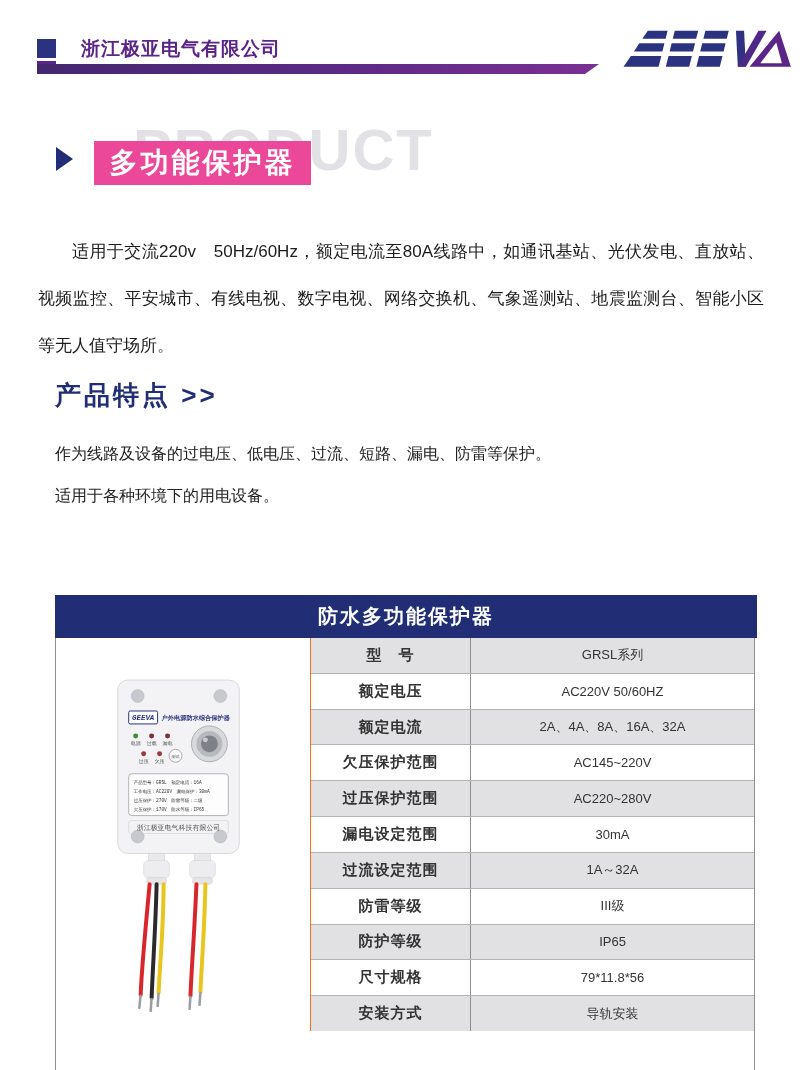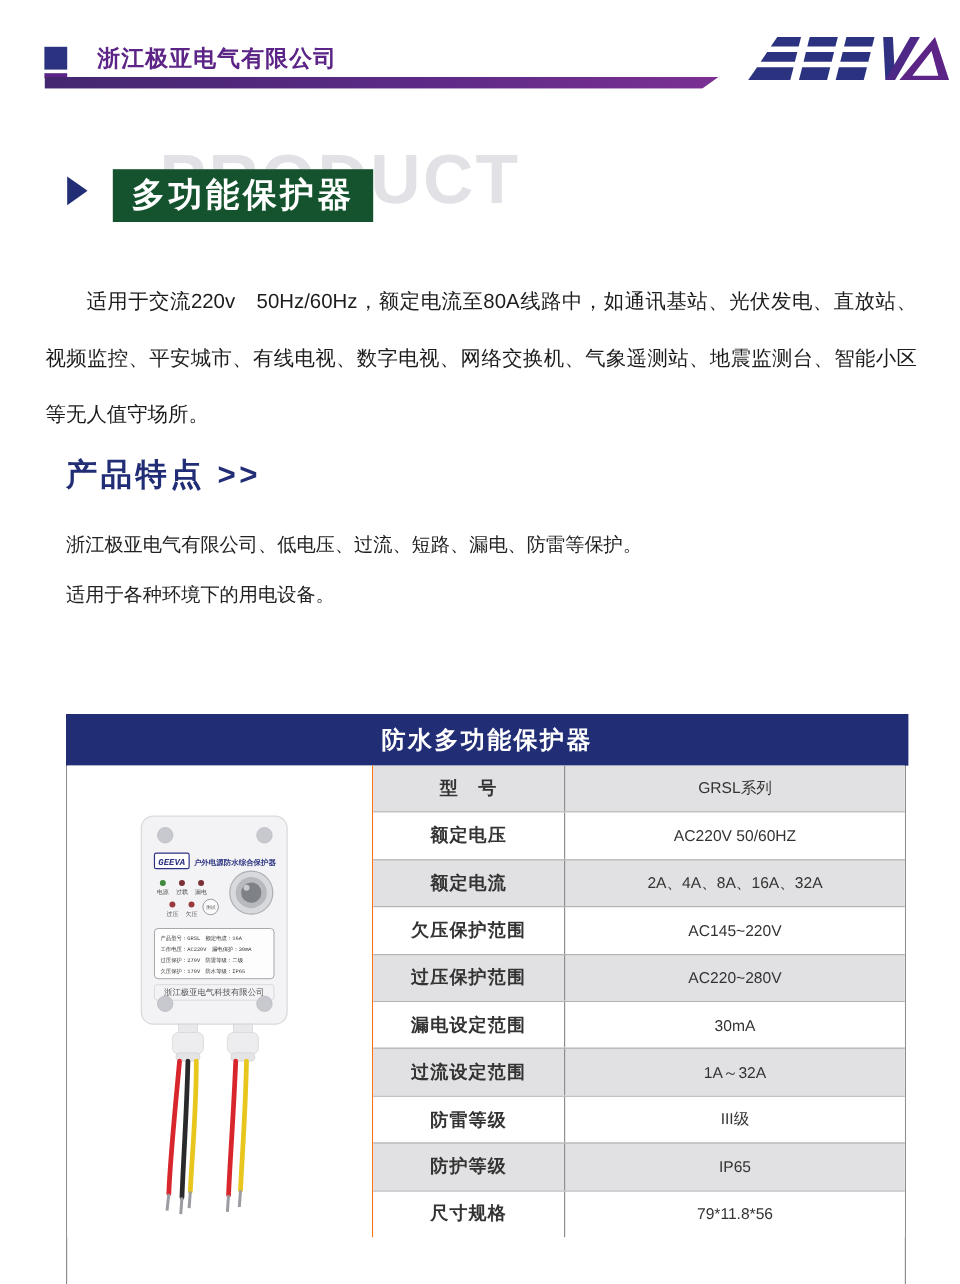--- a/index.html
+++ b/index.html
@@ -27,21 +27,21 @@
     position:absolute;left:133px;top:116px;z-index:0;
     font-size:58px;font-weight:bold;letter-spacing:2px;color:#E2E2E6;white-space:nowrap;
   }
   .play-triangle{
     position:absolute;left:56px;top:147px;z-index:2;width:0;height:0;
     border-top:12px solid transparent;border-bottom:12px solid transparent;
     border-left:17px solid #212E75;
   }
   .title-box{
     position:absolute;left:94px;top:141px;z-index:2;width:217px;height:44px;
-    background:#14532d;display:flex;align-items:center;justify-content:center;
+    background:#ec4899;display:flex;align-items:center;justify-content:center;
   }
   .title-box span{color:#ffffff;font-size:28px;font-weight:bold;letter-spacing:3px;white-space:nowrap;}
 
   
   .intro{
     position:absolute;left:38px;top:228px;width:726px;
     font-size:17px;line-height:47px;text-align:justify;text-indent:2em;color:#1c1c1e;
   }
 
   
@@ -118,21 +118,21 @@
 
   <div class="watermark">PRODUCT</div>
   <div class="play-triangle"></div>
   <div class="title-box">
     <span>多功能保护器</span>
   </div>
 
   <div class="intro">适用于交流220v　50Hz/60Hz，额定电流至80A线路中，如通讯基站、光伏发电、直放站、视频监控、平安城市、有线电视、数字电视、网络交换机、气象遥测站、地震监测台、智能小区等无人值守场所。</div>
 
   <div class="features-heading">产品特点 &gt;&gt;</div>
-  <div class="feature-item f1">浙江极亚电气有限公司、低电压、过流、短路、漏电、防雷等保护。</div>
+  <div class="feature-item f1">作为线路及设备的过电压、低电压、过流、短路、漏电、防雷等保护。</div>
   <div class="feature-item f2">适用于各种环境下的用电设备。</div>
 
   <div class="spec-table">
     <div class="spec-header">
       <span>防水多功能保护器</span>
     </div>
     <div class="spec-body">
 
       <div class="image-cell">
         <svg class="device-svg" viewBox="0 0 512 788">
@@ -235,17 +235,21 @@
           <div class="spec-value">III级</div>
         </div>
         <div class="spec-row">
           <div class="spec-label">防护等级</div>
           <div class="spec-value">IP65</div>
         </div>
         <div class="spec-row">
           <div class="spec-label">尺寸规格</div>
           <div class="spec-value">79*11.8*56</div>
         </div>
+        <div class="spec-row">
+          <div class="spec-label">安装方式</div>
+          <div class="spec-value">导轨安装</div>
+        </div>
       </div>
 
     </div>
   </div>
 </div>
 
 </body></html>

